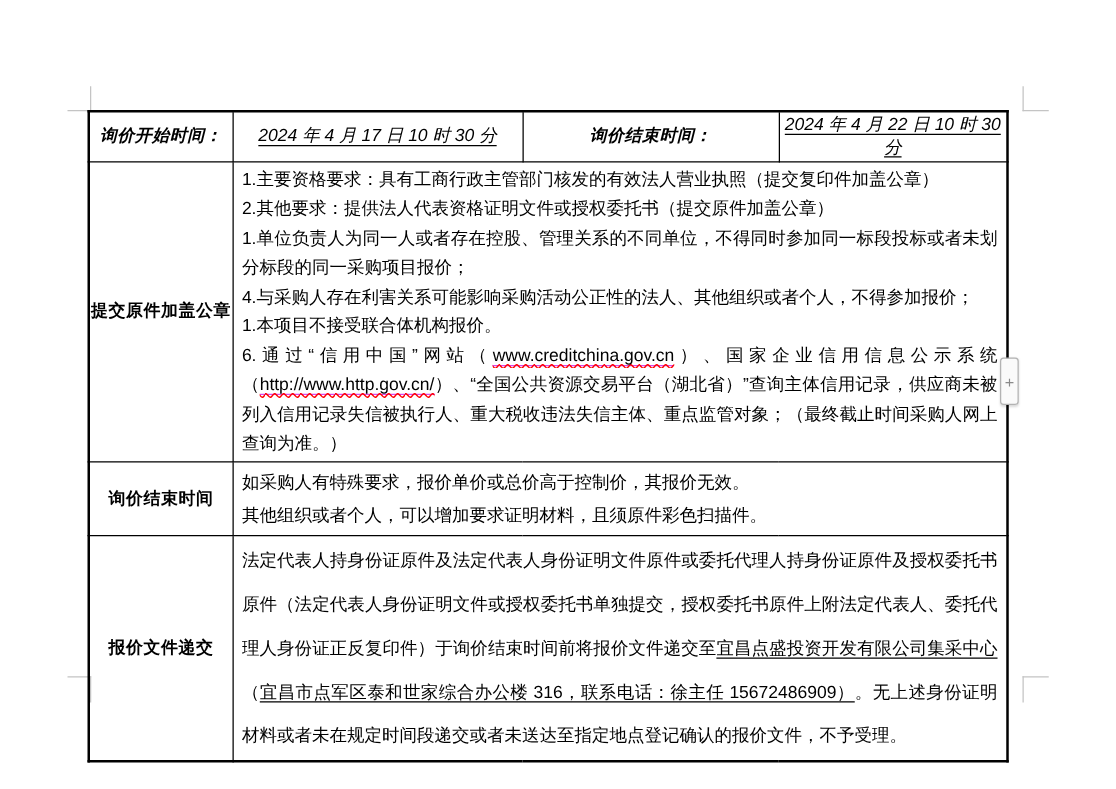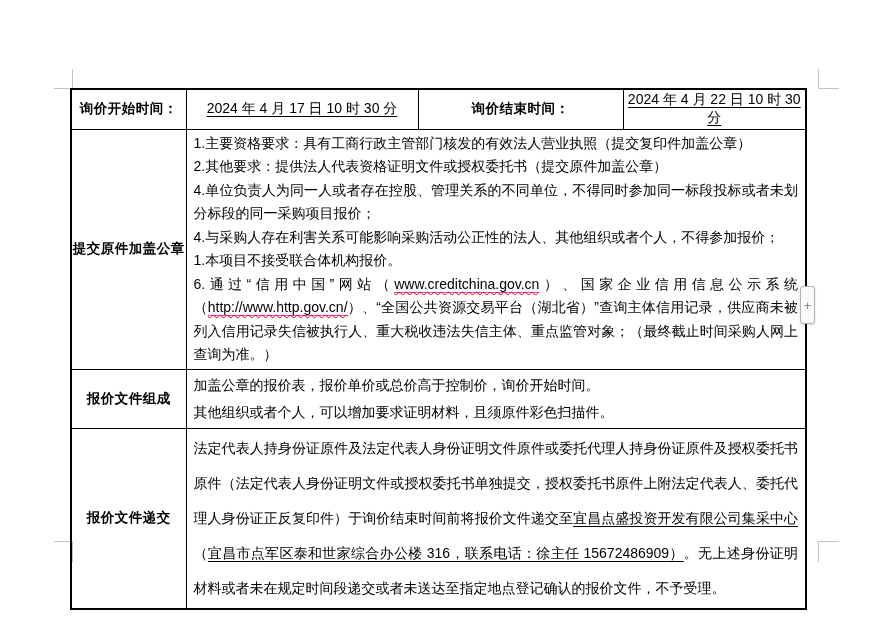--- a/index.html
+++ b/index.html
@@ -41,21 +41,21 @@
     text-underline-offset: 2px;
     text-decoration-thickness: 1px;
   }
 
   td.content { padding: 2px 7px; }
   .para { margin: 0; text-align: justify; }
   td.content-qual .para { line-height: 23.5px; }
   td.content-comp .para { line-height: 27px; }
   td.content-sub  .para { line-height: 35px; }
 
-  .row-r1 { height: 40px; }
+  .row-r1 { height: 40px; font-style: italic; }
   .row-r2 { height: 212px; }
   .row-r3 { height: 54px; }
   .row-r4 { height: 121px; }
 
   .plus-btn {
     position: absolute; left: 800px; top: 286px;
     width: 15px; height: 38px;
     background: #fafafa;
     border: 1px solid #b3b3b3;
     border-radius: 3px;
@@ -92,30 +92,30 @@
       <td class="lbl">询价结束时间：</td>
       <td class="val">
         <span class="u">2024 年 4 月 22 日 10 时 30 分</span>
       </td>
     </tr>
     <tr class="row-r2">
       <td class="lbl">提交原件加盖公章</td>
       <td class="content content-qual" colspan="3">
             <div class="para"><span>1.主要资格要求：具有工商行政主管部门核发的有效法人营业执照（提交复印件加盖公章）</span></div>
             <div class="para"><span>2.其他要求：提供法人代表资格证明文件或授权委托书（提交原件加盖公章）</span></div>
-            <div class="para"><span>4.单位负责人为同一人或者存在控股、管理关系的不同单位，不得同时参加同一标段投标或者未划分标段的同一采购项目报价；</span></div>
+            <div class="para"><span>1.单位负责人为同一人或者存在控股、管理关系的不同单位，不得同时参加同一标段投标或者未划分标段的同一采购项目报价；</span></div>
             <div class="para"><span>4.与采购人存在利害关系可能影响采购活动公正性的法人、其他组织或者个人，不得参加报价；</span></div>
             <div class="para"><span>1.本项目不接受联合体机构报价。</span></div>
             <div class="para"><span>6.通过“信用中国”网站（</span><span class="url">www.creditchina.gov.cn</span><span>）、国家企业信用信息公示系统（</span><span class="url">http://www.http.gov.cn/</span><span>）、“全国公共资源交易平台（湖北省）”查询主体信用记录，供应商未被列入信用记录失信被执行人、重大税收违法失信主体、重点监管对象；（最终截止时间采购人网上查询为准。）</span></div>
           </td>
     </tr>
     <tr class="row-r3">
-      <td class="lbl">报价文件组成</td>
+      <td class="lbl">询价结束时间</td>
       <td class="content content-comp" colspan="3">
-            <div class="para"><span>加盖公章的报价表，报价单价或总价高于控制价，询价开始时间。</span></div>
+            <div class="para"><span>如采购人有特殊要求，报价单价或总价高于控制价，其报价无效。</span></div>
             <div class="para"><span>其他组织或者个人，可以增加要求证明材料，且须原件彩色扫描件。</span></div>
           </td>
     </tr>
     <tr class="row-r4">
       <td class="lbl">报价文件递交</td>
       <td class="content content-sub" colspan="3">
             <div class="para"><span>法定代表人持身份证原件及法定代表人身份证明文件原件或委托代理人持身份证原件及授权委托书原件（法定代表人身份证明文件或授权委托书单独提交，授权委托书原件上附法定代表人、委托代理人身份证正反复印件）于询价结束时间前将报价文件递交至</span><span class="u">宜昌点盛投资开发有限公司集采中心</span><span>（</span><span class="u">宜昌市点军区泰和世家综合办公楼 316，联系电话：徐主任 15672486909）</span><span>。无上述身份证明材料或者未在规定时间段递交或者未送达至指定地点登记确认的报价文件，不予受理。</span></div>
           </td>
     </tr>
   </tbody>

